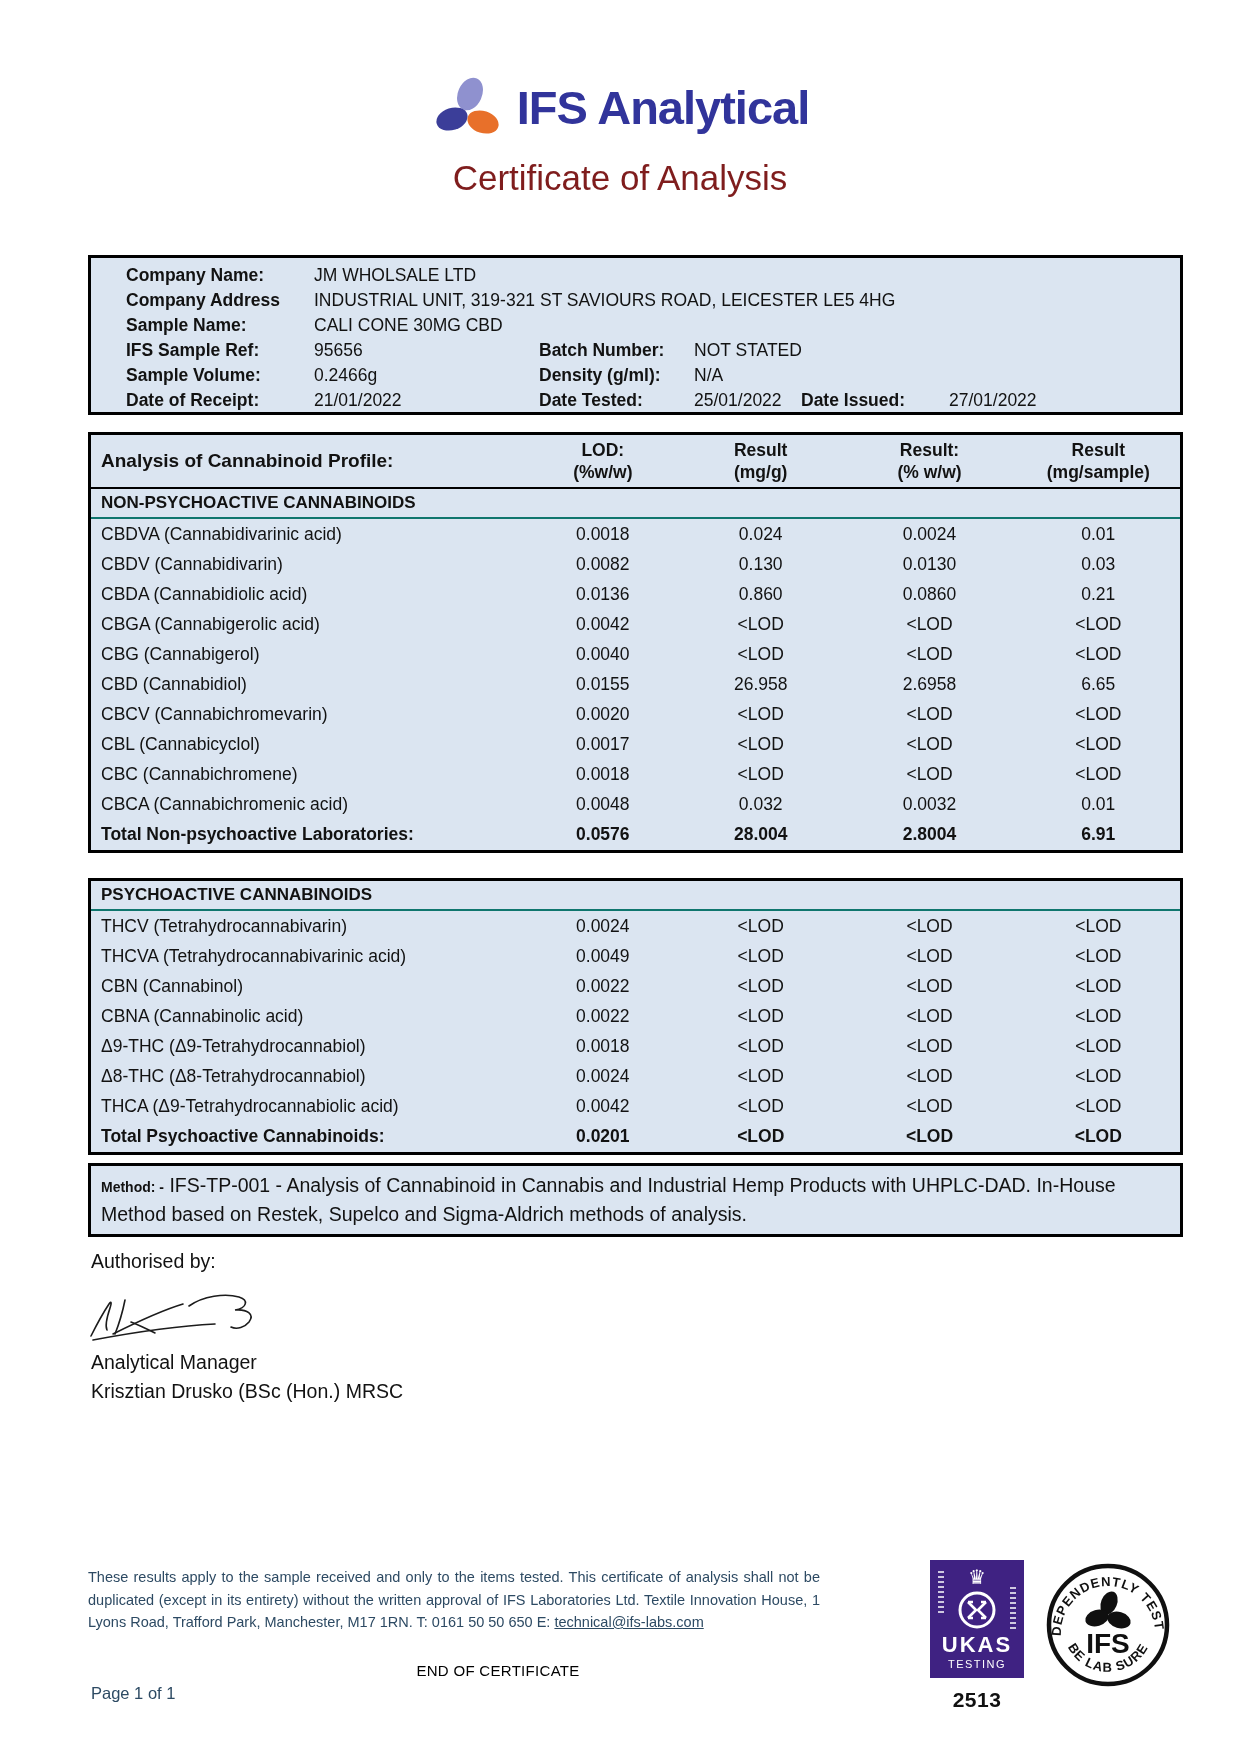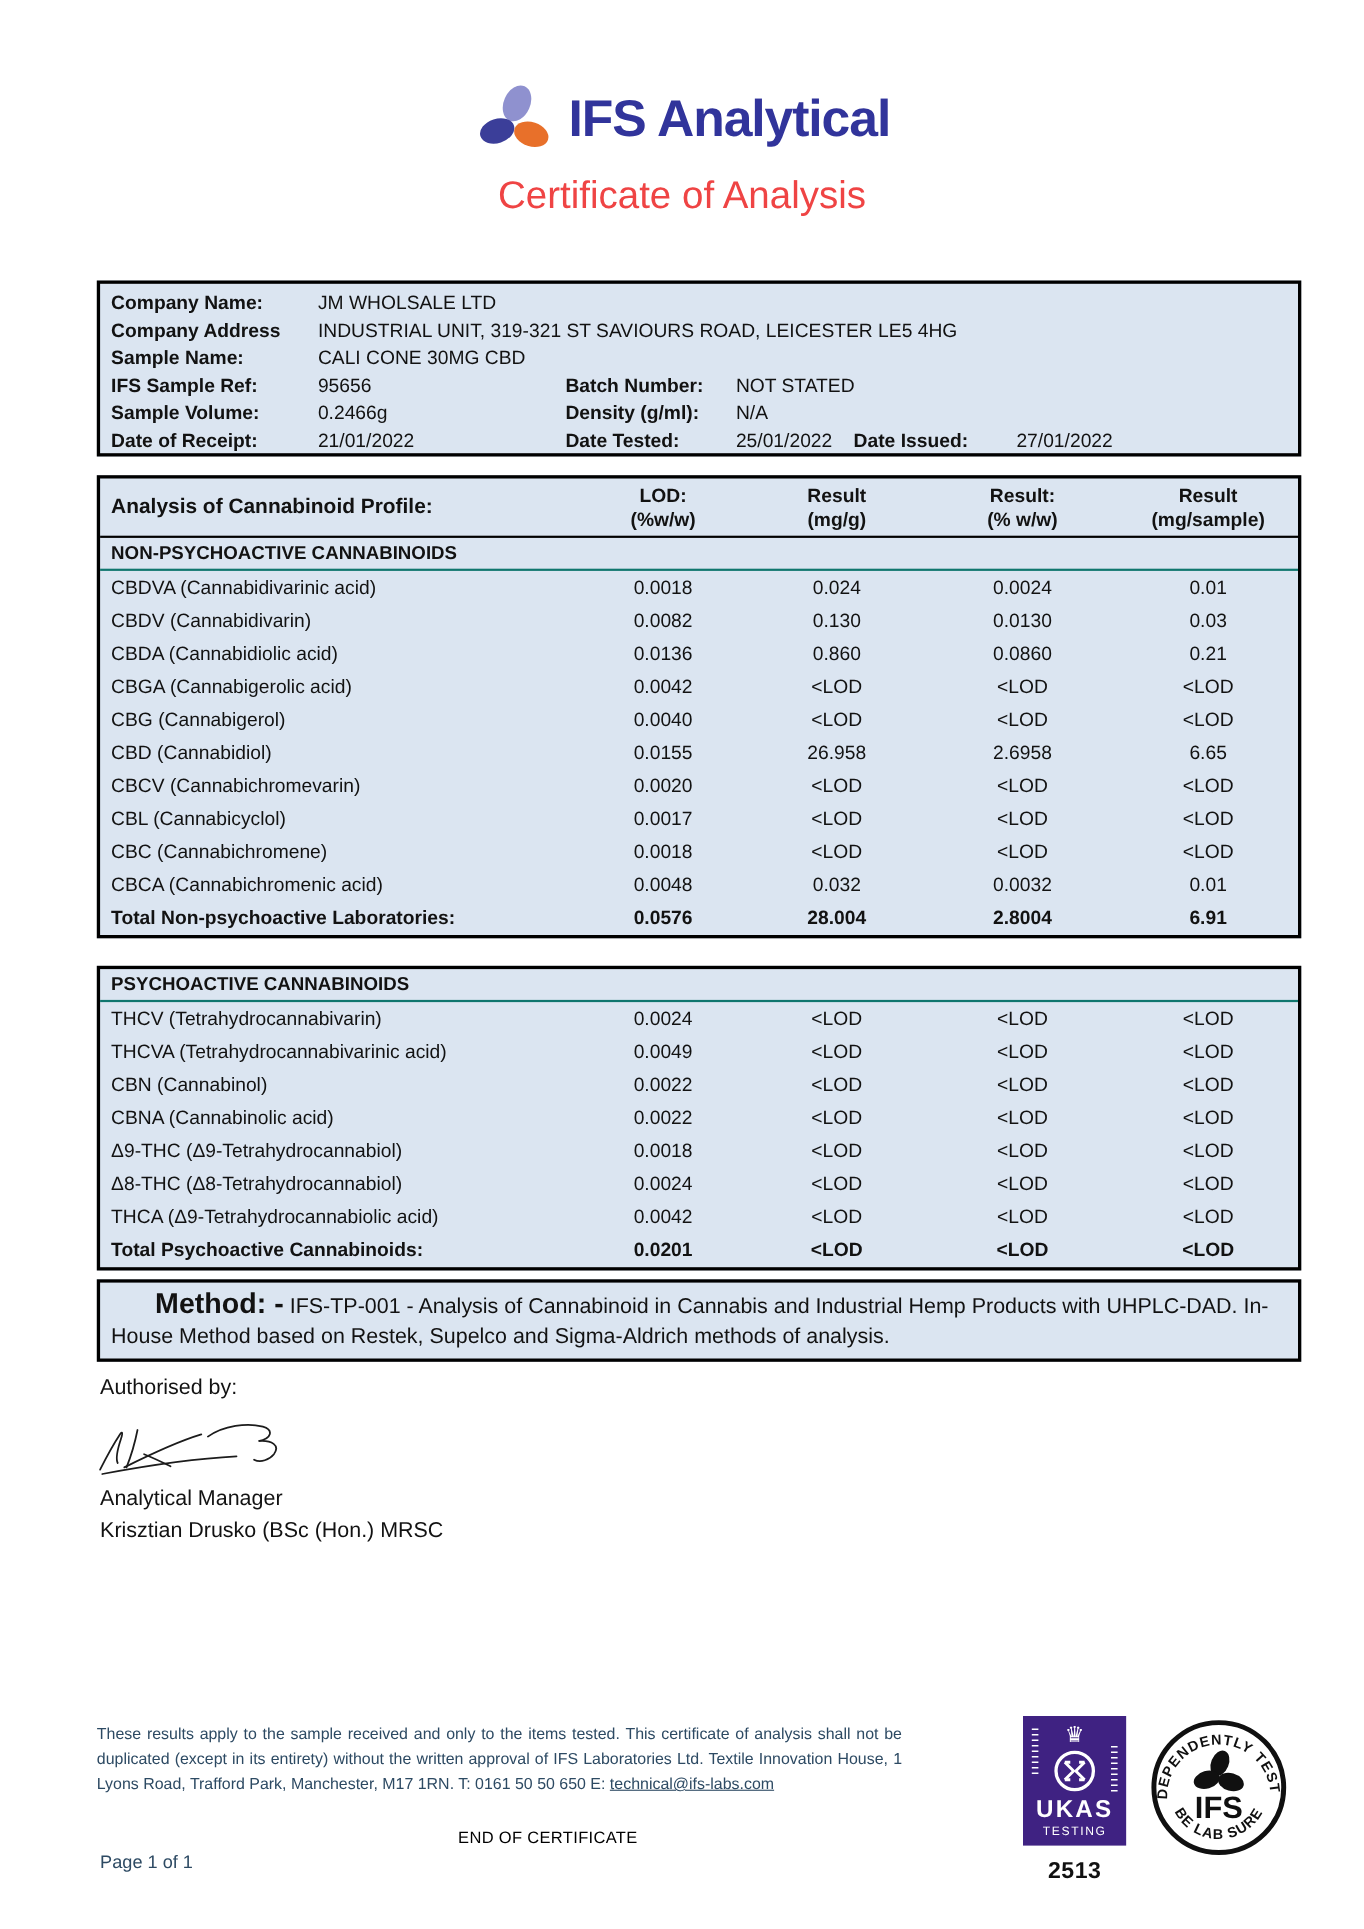--- a/index.html
+++ b/index.html
@@ -3,26 +3,26 @@
 <meta charset="utf-8">
 <style>
   html,body{margin:0;padding:0;background:#9e9e9e;}
   .page{position:relative;width:1240px;height:1754px;background:#ffffff;margin:0 auto;
         font-family:"Liberation Sans",sans-serif;color:#121212;overflow:hidden;}
   *{box-sizing:border-box;}
 
   
   .logo-row{position:absolute;top:76px;left:0;width:100%;display:flex;justify-content:center;align-items:center;gap:12px;}
   .logo-text{font-size:47px;font-weight:bold;color:#31349b;letter-spacing:-1px;}
-  .cert-title{position:absolute;top:158px;left:0;width:100%;text-align:center;font-size:35px;color:#ef4444;}
+  .cert-title{position:absolute;top:158px;left:0;width:100%;text-align:center;font-size:35px;color:#7f1d1d;}
 
   
   .info-box{position:absolute;left:88px;top:255px;width:1095px;height:160px;background:#dbe5f1;
             border:3px solid #000;padding:5px 0 0 0;}
-  .info-row{display:flex;height:25px;align-items:center;font-size:17.5px;}
+  .info-row{display:flex;height:25px;align-items:center;font-size:17.5px;margin-left:25px;}
   .ilabel {font-weight:bold;padding-left:10px;width:198px;flex:none;}
   .ivalue {flex:1;}
   .ivalue1{width:225px;flex:none;}
   .ilabel2{font-weight:bold;width:155px;flex:none;}
   .ivalue2{width:107px;flex:none;}
   .ilabel3{font-weight:bold;width:148px;flex:none;}
   .ivalue3{flex:1;}
 
   
   .ctable{position:absolute;left:88px;width:1095px;background:#dbe5f1;border:3px solid #000;}
@@ -34,21 +34,21 @@
   .thead .col span{display:block;}
   .band{font-weight:bold;font-size:17px;padding:4px 0 4px 10px;border-bottom:2px solid #0f766e;}
   .trow{display:grid;grid-template-columns:40% 14% 15% 16% 15%;height:30px;align-items:center;font-size:17.5px;}
   .trow .name{padding-left:10px;}
   .trow .num{text-align:center;}
   .trow.total{font-weight:bold;height:31px;}
 
   
   .method-box{position:absolute;left:88px;top:1163px;width:1095px;background:#dbe5f1;border:3px solid #000;
               padding:6px 10px;font-size:19.5px;line-height:27px;}
-  .method-label{font-weight:bold;font-size:26px;margin-left:40px;}
+  .method-label{font-weight:bold;font-size:14px;}
 
   
   .auth-label{position:absolute;left:91px;top:1250px;font-size:19.5px;}
   .sig-svg{position:absolute;left:85px;top:1284px;}
   .sig-name{position:absolute;left:91px;top:1348px;font-size:19.5px;line-height:29px;}
 
   
   .footer-text{position:absolute;left:88px;top:1566px;width:732px;font-size:14.5px;line-height:22.5px;
                color:#2d4a63;text-align:justify;}
   .footer-text a{color:#2d4a63;}

